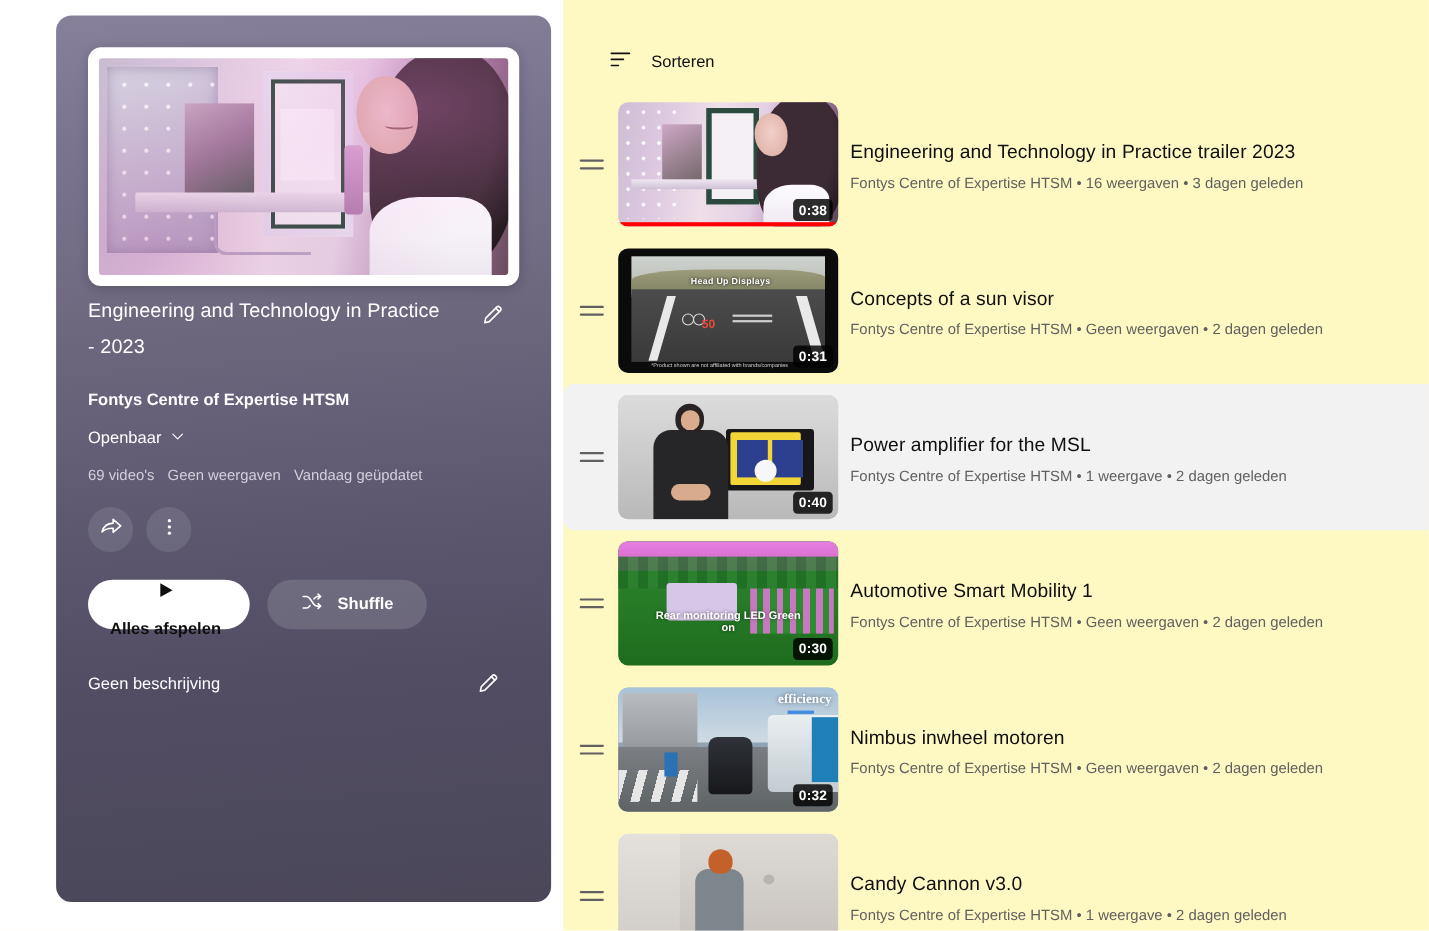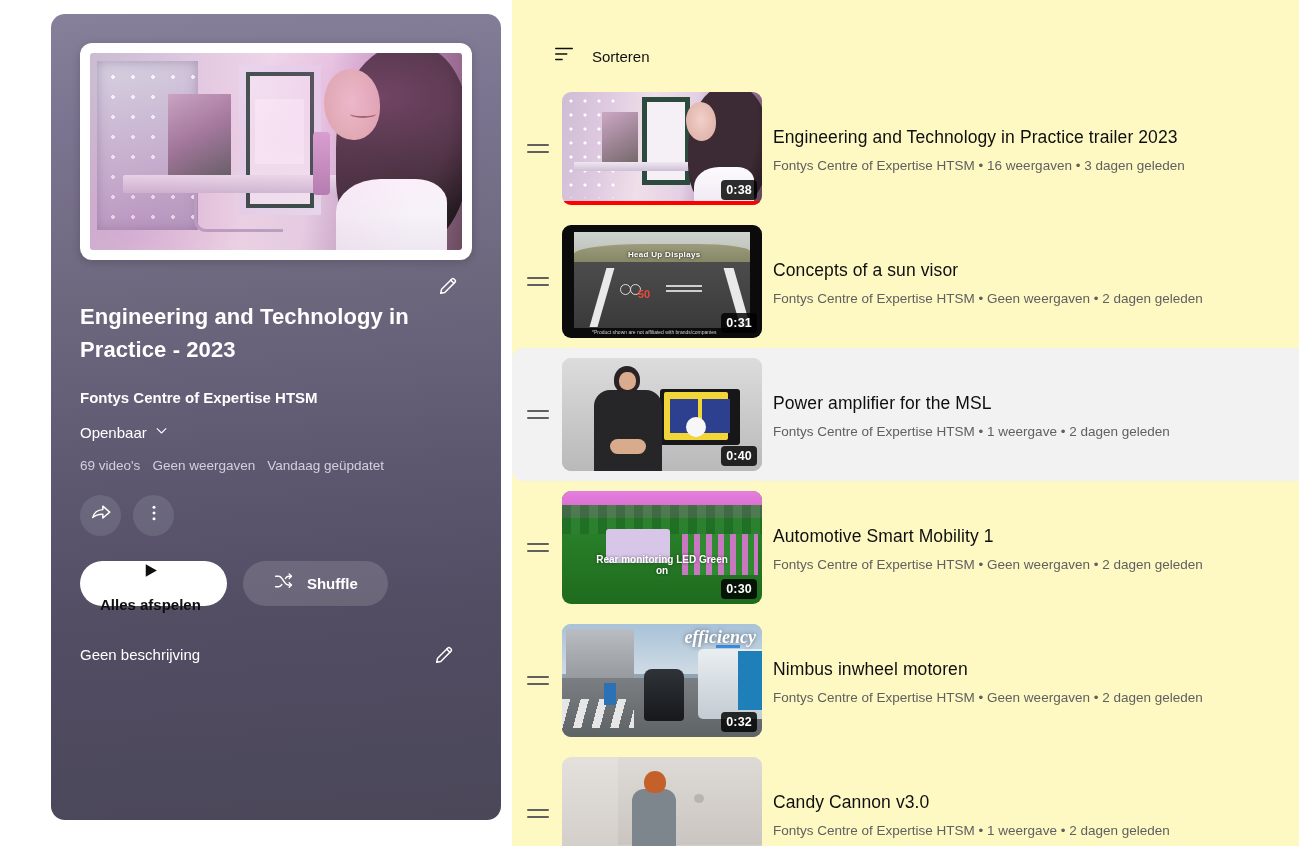--- a/index.html
+++ b/index.html
@@ -90,22 +90,22 @@
     background: linear-gradient(#d7a6d0, #b27fae);
     border-radius: 4px;
   }
   .ht-pinkglow {
     position:absolute; inset:0;
     background: radial-gradient(ellipse at 78% 22%, rgba(226,124,205,.32), transparent 55%),
                 radial-gradient(ellipse at 12% 85%, rgba(200,90,170,.22), transparent 60%);
   }
 
   .pl-title {
-    margin-top: 40px;
-    font-size: 22px; line-height: 33px; font-weight: 700; color: #ffffff;
+    margin-top: 6px;
+    font-size: 18px; line-height: 33px; font-weight: 400; color: #ffffff;
     letter-spacing: .1px; max-width: 330px;
   }
   .title-row { display: flex; align-items: flex-start; justify-content: space-between; }
   .edit-btn {
     width: 40px; height: 40px; flex: none; margin-top: 6px; margin-right: 4px;
     display: flex; align-items: center; justify-content: center;
     border-radius: 50%; cursor: pointer;
   }
   .edit-btn svg { display: block; }
 
@@ -277,22 +277,22 @@
     background: linear-gradient(#7b7f83,#5e6366); }
   .t-street .zebra { position:absolute; left:0; bottom:8%; width:36%; height:26%;
     background: repeating-linear-gradient(105deg,#e6e6e6 0 8px,transparent 8px 18px); }
   .t-street .van { position:absolute; right:0; top:22%; width:32%; height:62%;
     background: linear-gradient(#e9eef1,#c3ccd2); border-radius:5px 0 0 5px; }
   .t-street .vanblue { position:absolute; right:0; top:24%; width:12%; height:52%;
     background:#1f7fb8; }
   .t-street .trike { position:absolute; left:41%; top:40%; width:20%; height:46%;
     background: linear-gradient(#2f3238,#16181c); border-radius:8px 8px 4px 4px; }
   .t-street .bin { position:absolute; left:21%; top:52%; width:6%; height:20%; background:#2a72b5; }
-  .t-street .eff { position:absolute; right:3%; top:3%; font-size:18px; color:#fff;
-    font-weight:700; font-style:italic; text-shadow:0 0 4px rgba(0,0,0,.5);
+  .t-street .eff { position:absolute; right:3%; top:3%; font-size:12px; color:#fff;
+    font-weight:700; text-shadow:0 0 4px rgba(0,0,0,.5);
     font-family:"Liberation Serif", serif; }
   .t-street .bluebar { position:absolute; right:11%; top:19%; width:12%; height:3px; background:#3d8ce0; }
 
   .t-room { background: linear-gradient(#e4e0dc,#cfcac5); }
   .t-room .wallr { position:absolute; left:28%; top:0; width:72%; height:78%;
     background: linear-gradient(#dedad6,#cac5c0); }
   .t-room .headr { position:absolute; left:41%; top:12%; width:11%; height:20%;
     background:#c4612a; border-radius:50% 50% 40% 40%; }
   .t-room .bodyr { position:absolute; left:35%; top:28%; width:22%; height:68%;
     background:#7d868c; border-radius:12px 12px 0 0; }

